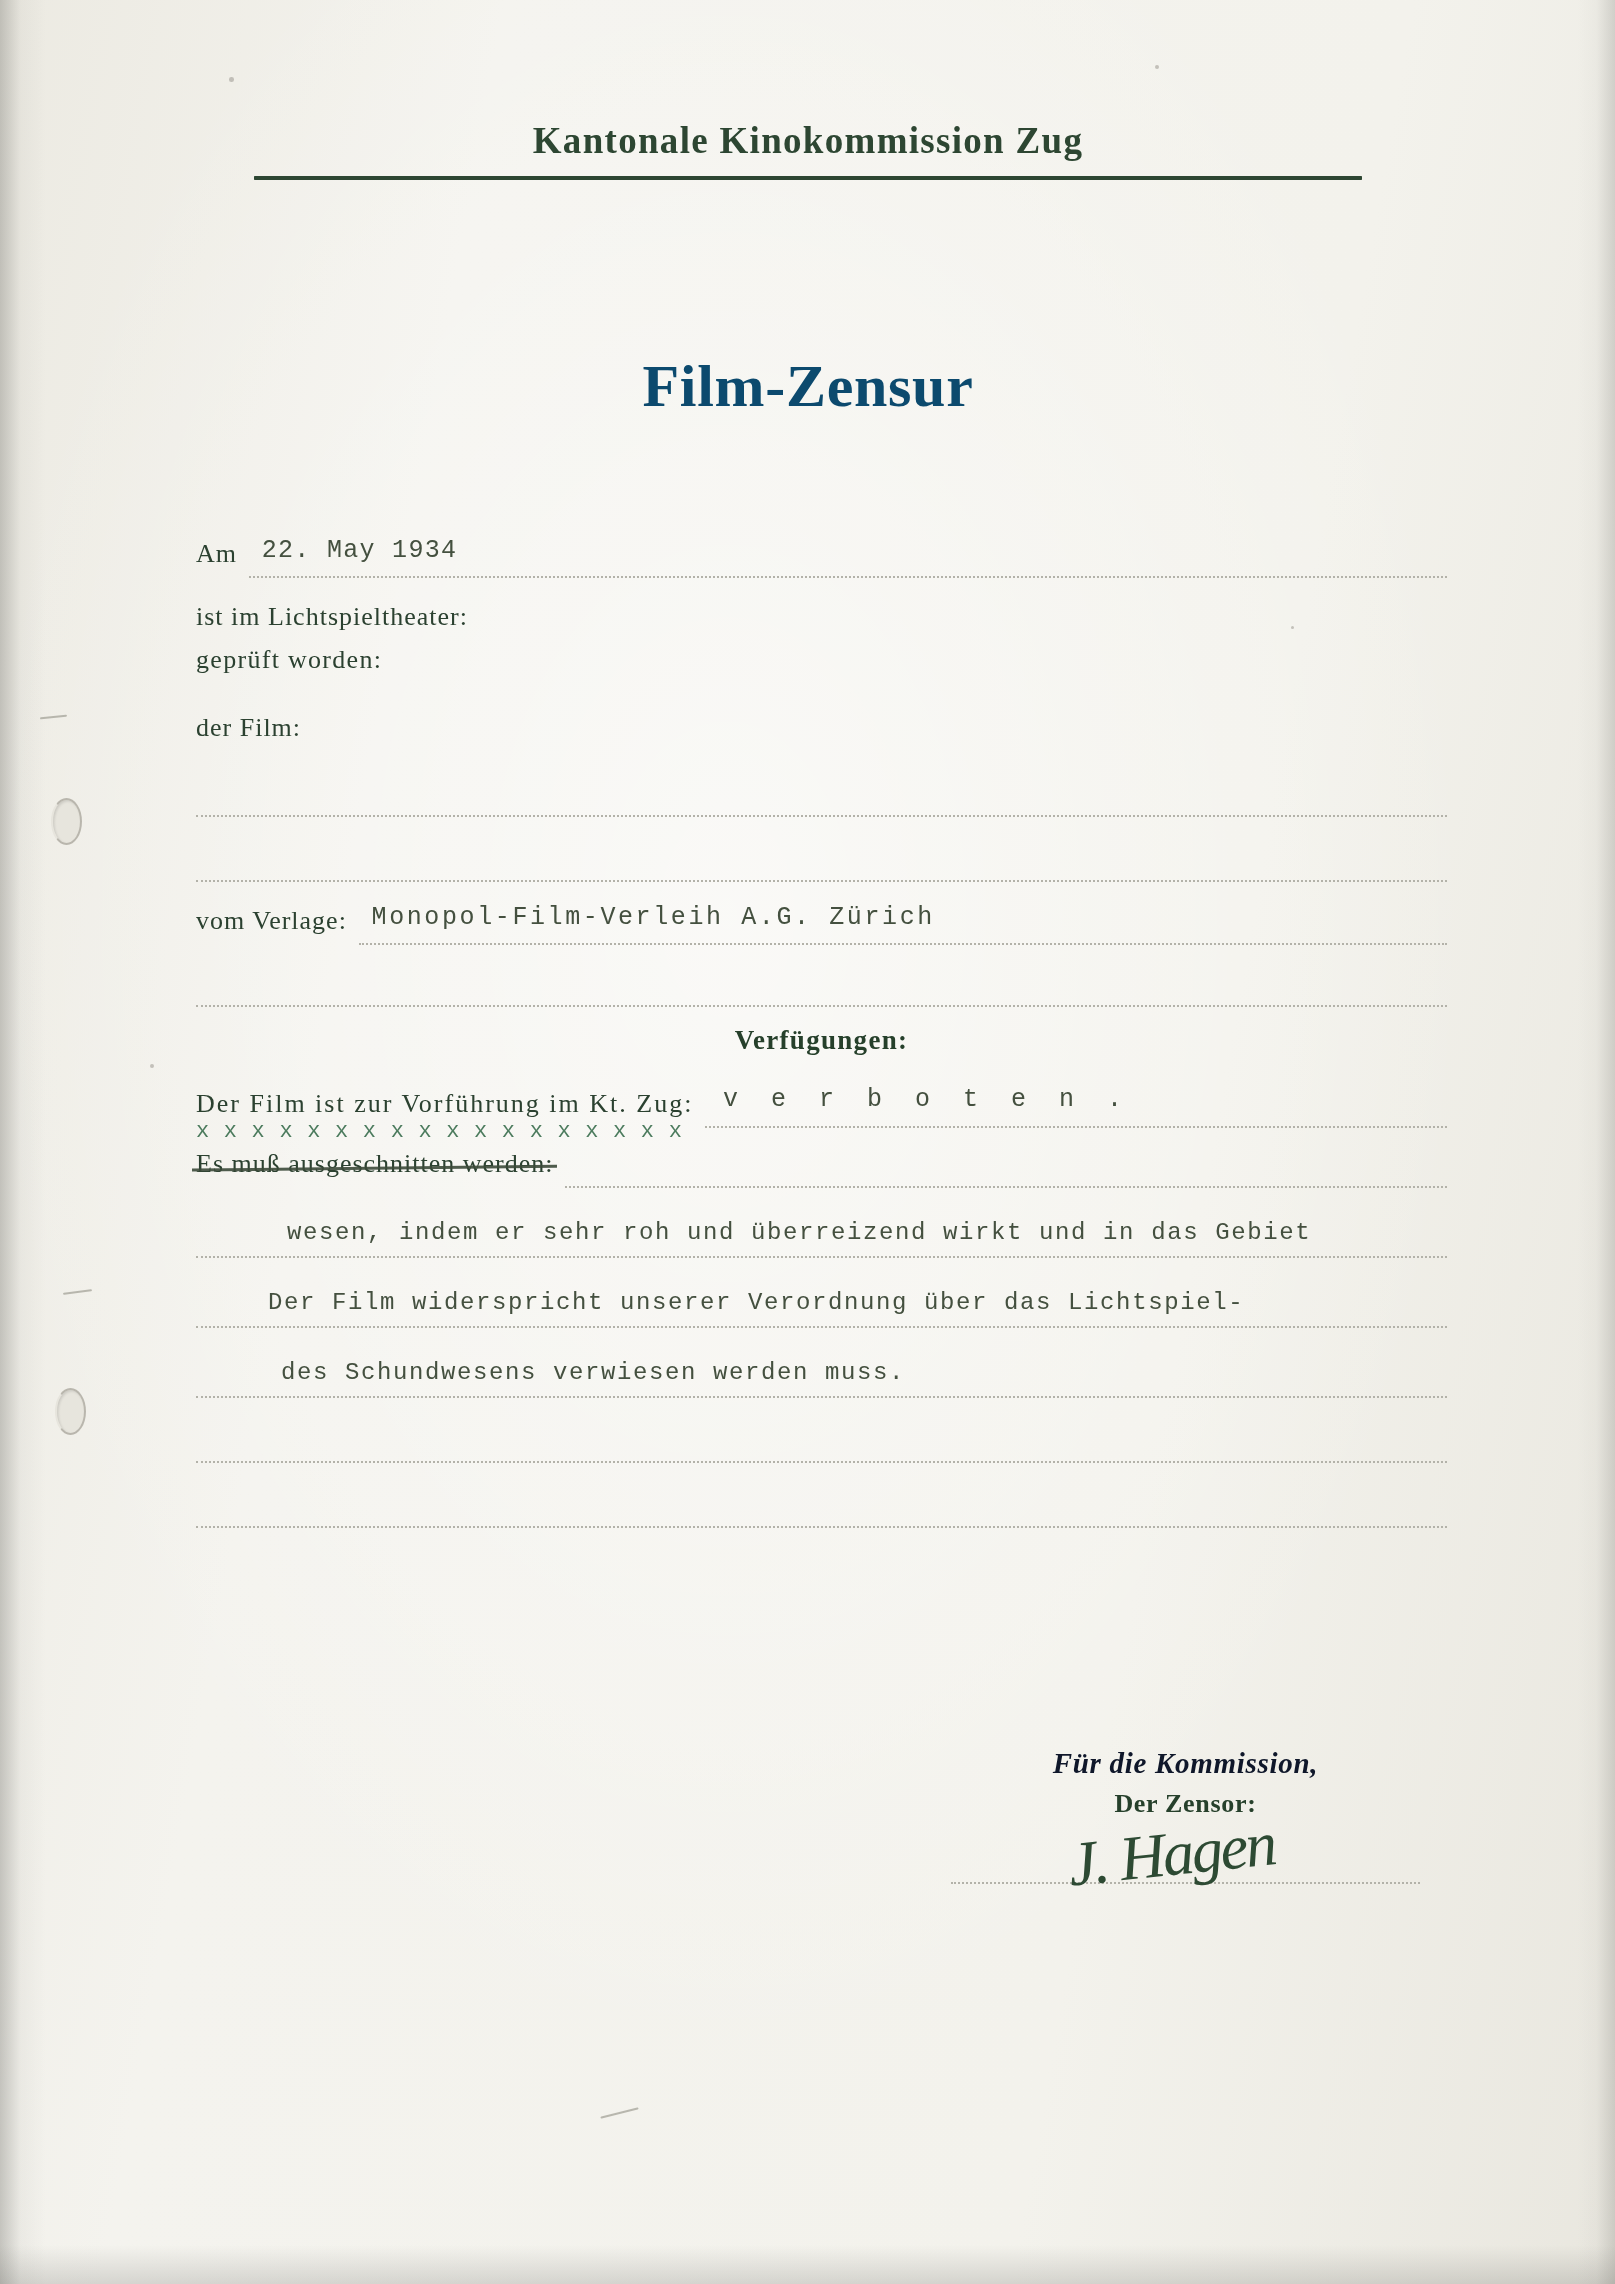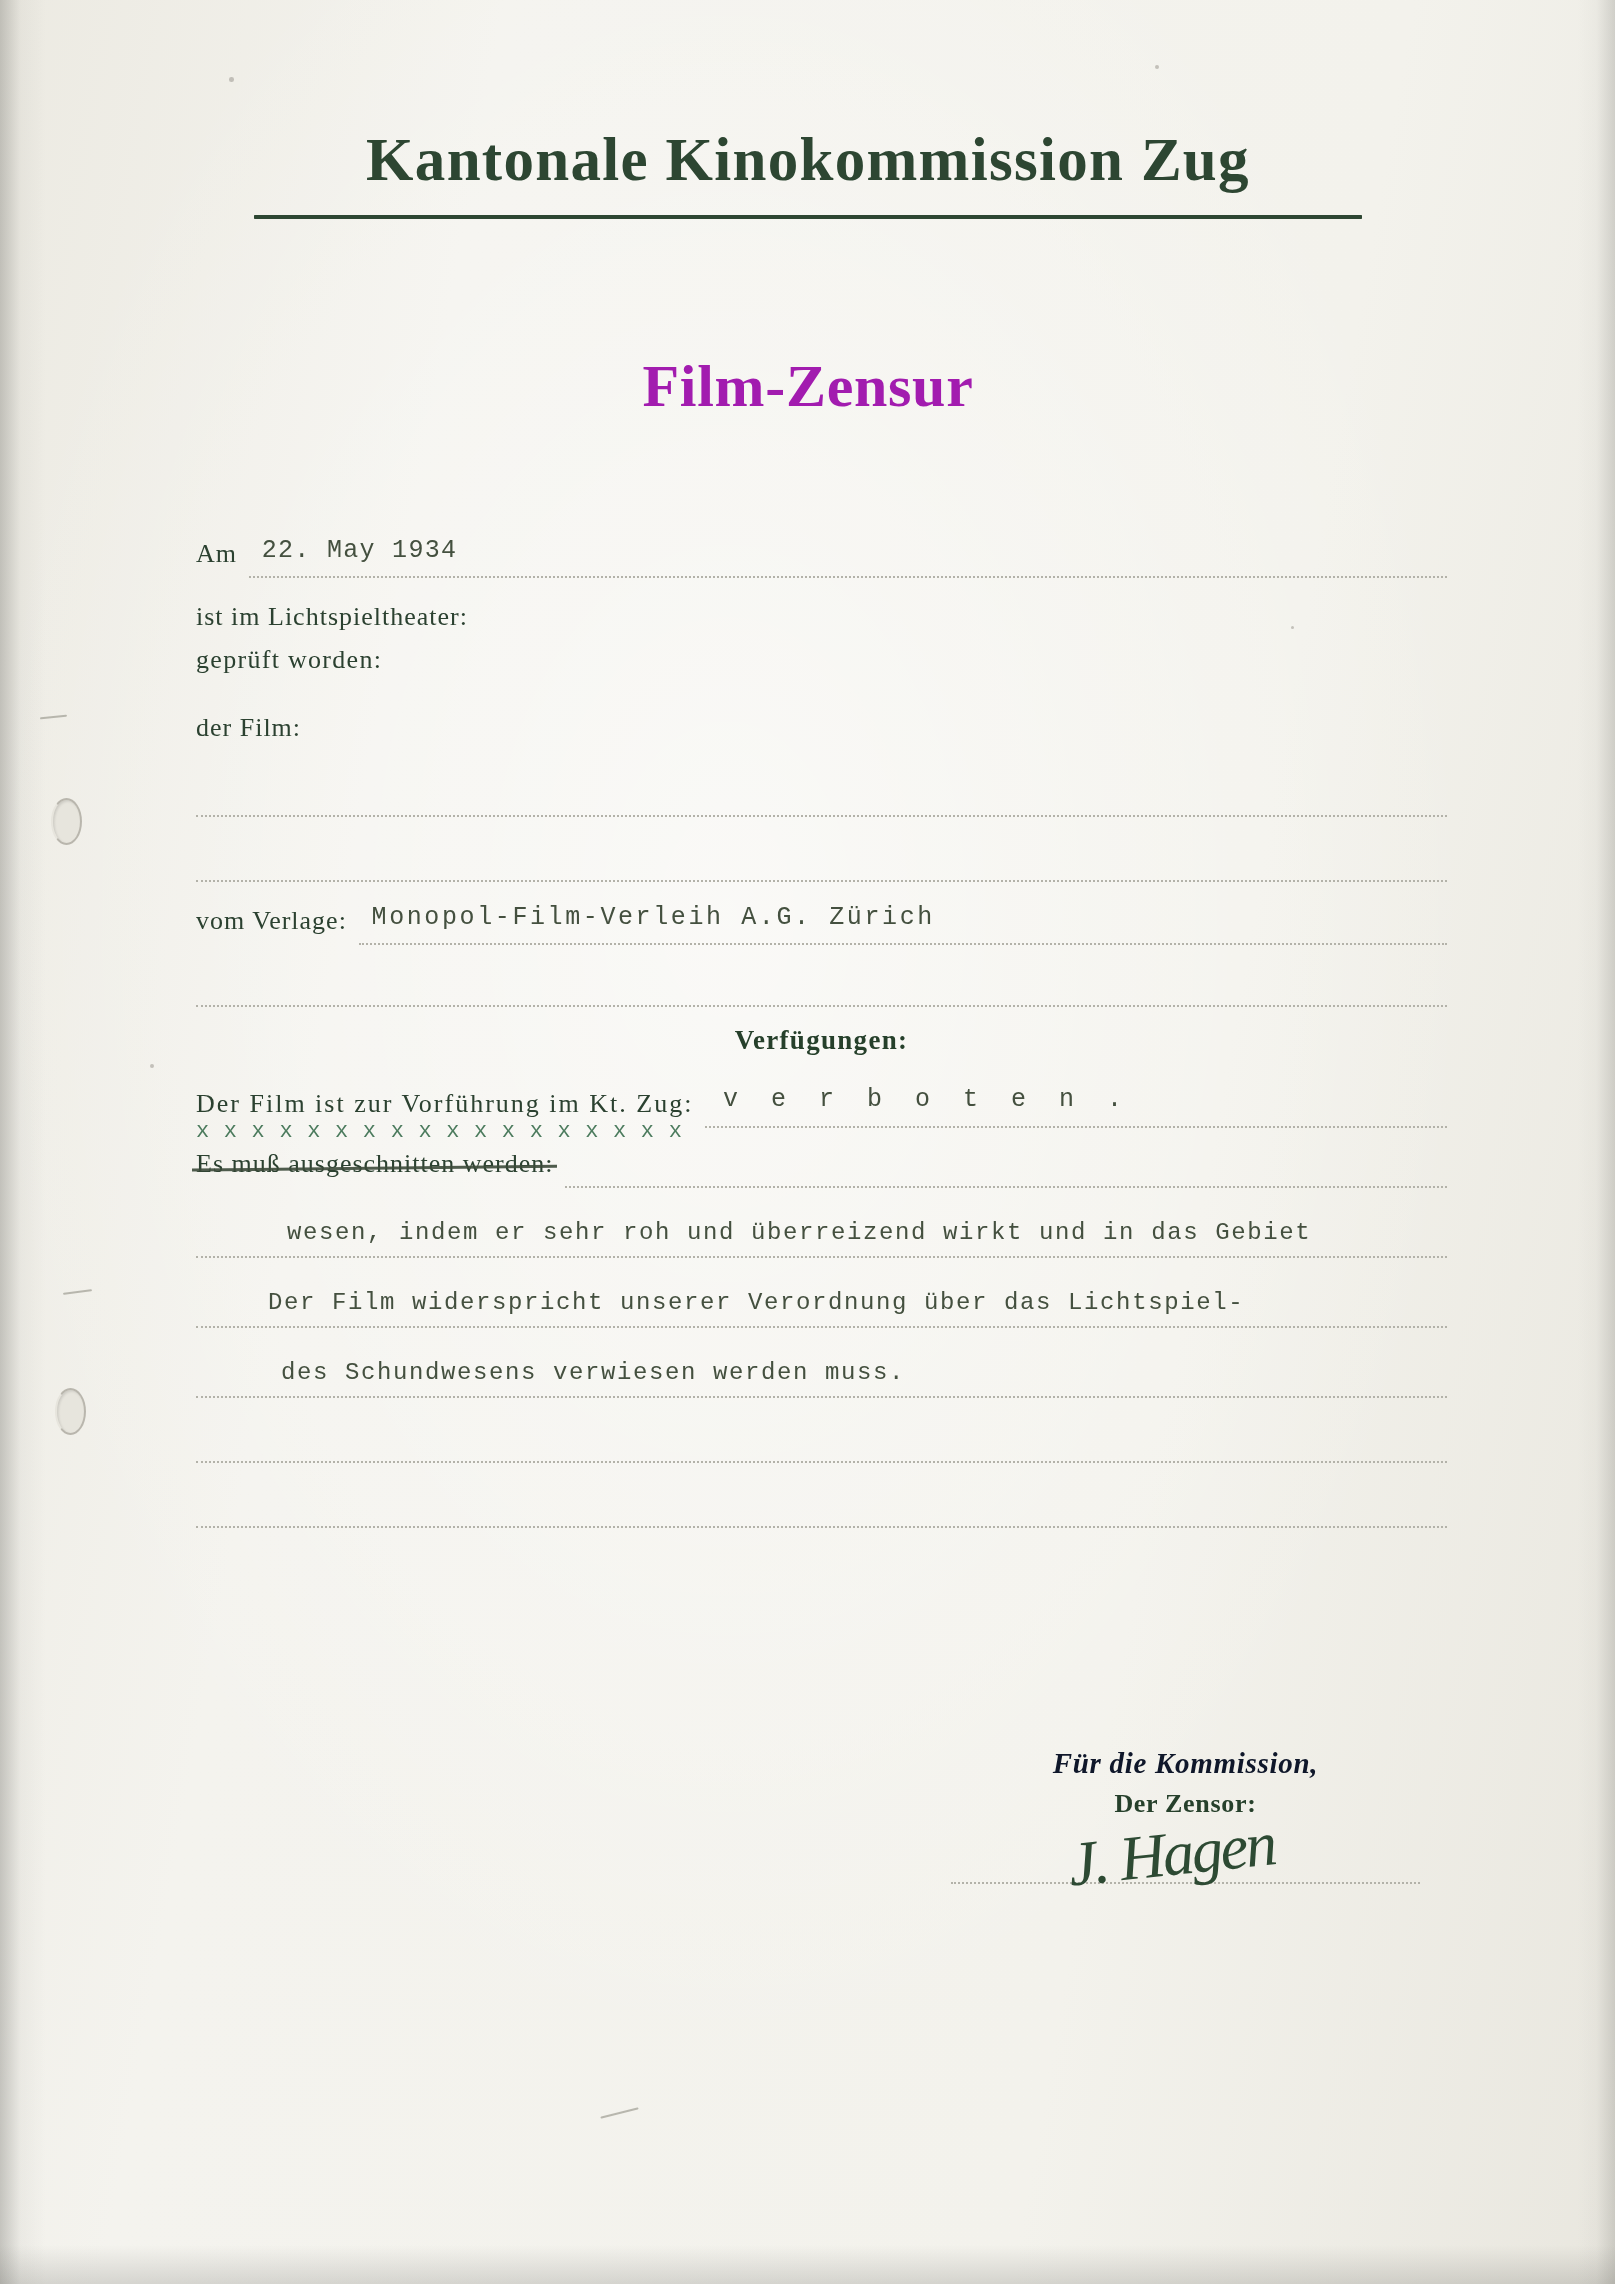--- a/index.html
+++ b/index.html
@@ -84,45 +84,45 @@
     color: #2e4330;
   }
   .masthead {
     position: absolute;
     left: 0; right: 0;
     top: 117px;
     text-align: center;
   }
   .masthead .title {
     font-family: "Liberation Serif", serif;
-    font-size: 61px;
+    font-size: 37px;
     font-weight: 700;
     letter-spacing: 1.3px;
     color: #2d4632;
-    margin: 8px;
+    margin: 2px;
     padding: 0 0 5.2px 0;
     display: inline-block;
     white-space: nowrap;
   }
   .masthead .rule {
     width: 1108px;
     height: 4.6px;
     background: #2d4632;
     margin: 6.5px auto 0 auto;
     border-radius: 0.7px;
   }
   .subject {
     position: absolute;
     left: 0; right: 0;
     top: 352px;
     text-align: center;
     font-size: 60px;
     font-weight: 700;
     letter-spacing: 0.7px;
-    color: #a21caf;
+    color: #0c4a6e;
   }
 
   .body {
     position: absolute;
     left: 196px;
     right: 169px;
     top: 515px;
   }
   .row {
     position: relative;

